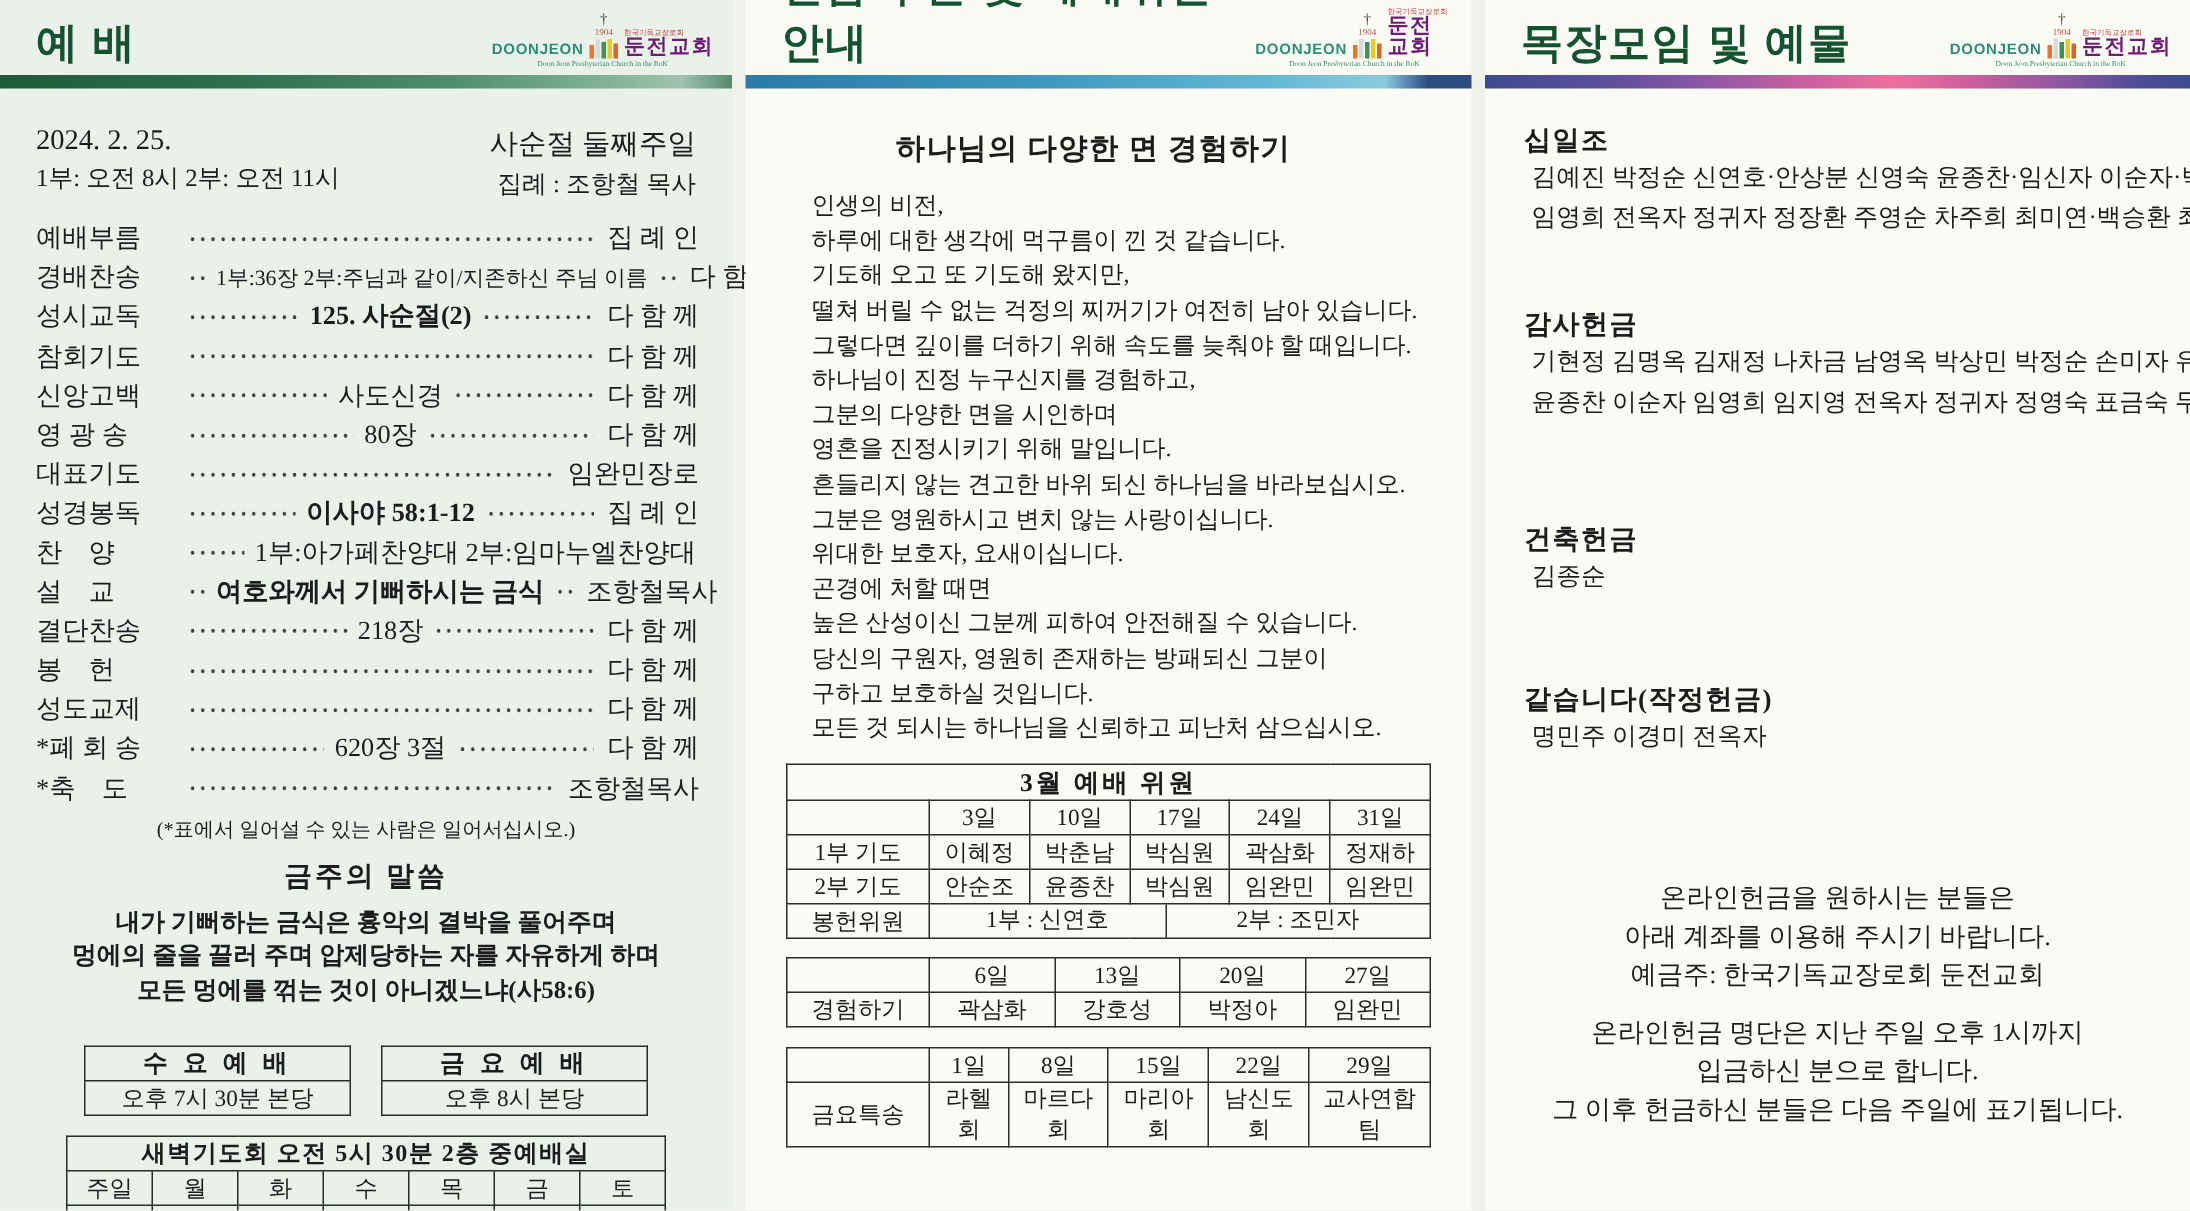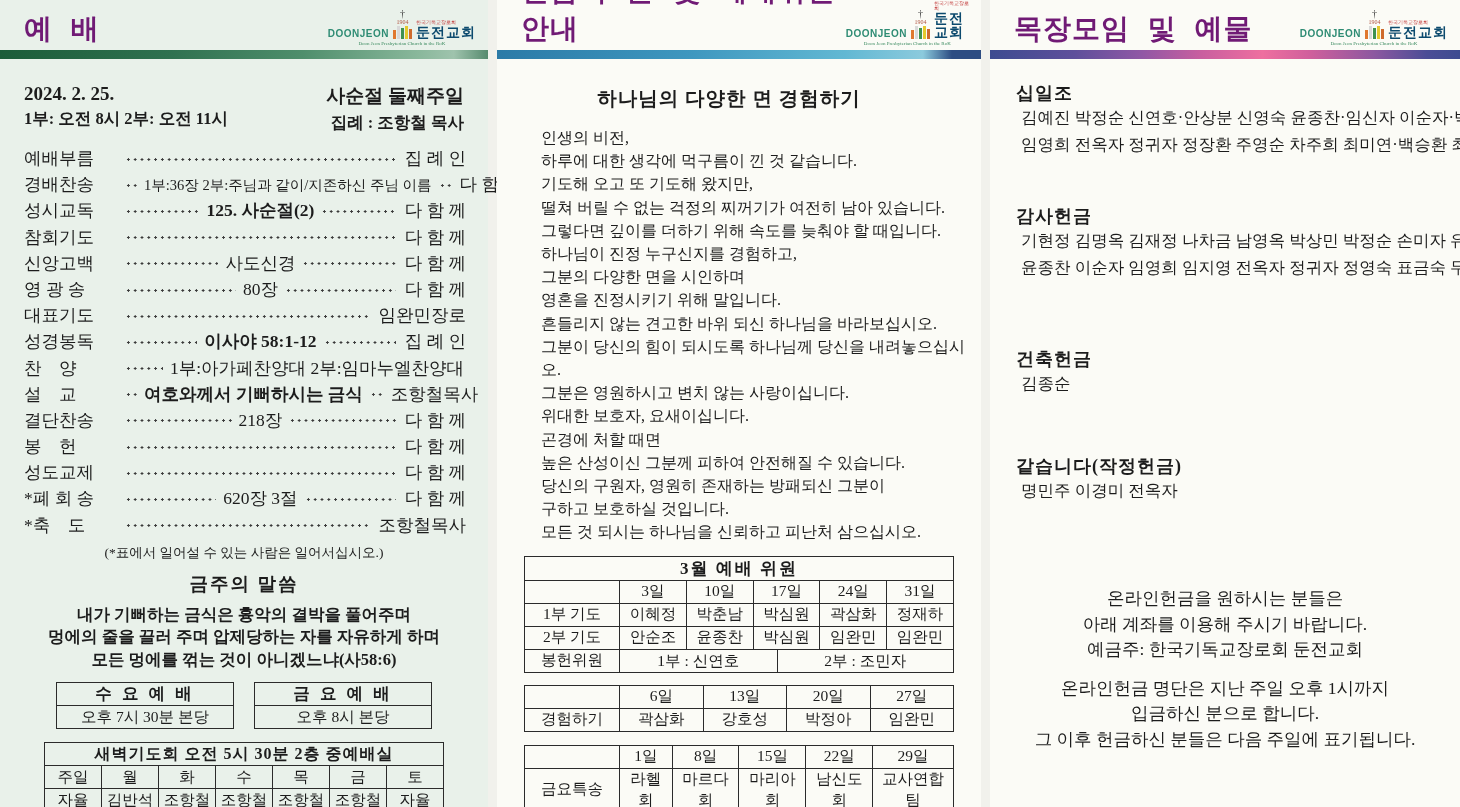--- a/index.html
+++ b/index.html
@@ -10,43 +10,43 @@
   }
   .wrap{display:flex;width:1460px;height:807px}
   .panel{height:807px;box-sizing:border-box;position:relative}
   .panel.left{width:488px;background:#e9f1ea}
   .panel.mid{width:484px;background:#fbfbf6;margin-left:9px}
   .panel.right{width:470px;background:#fbfbf6;margin-left:9px}
 
   
   .phead{display:flex;justify-content:space-between;align-items:flex-end;
          padding:14px 12px 2px 24px;height:50px;box-sizing:border-box}
-  .ptitle{font-family:Liberation Mono, monospace;
-          font-weight:bold;font-size:28px;letter-spacing:1px;color:#701a75}
+  .ptitle{font-family:Liberation Sans, sans-serif;
+          font-weight:bold;font-size:28px;letter-spacing:1px;color:#14532d}
   .bar{height:9px}
   .bar-green{background:linear-gradient(90deg,#1c5c39,#2f7150 35%,#4f8e6c 62%,#8ab89c 86%,#9fc3ad 93%,#568a6e)}
   .bar-blue{background:linear-gradient(90deg,#2b7aa7,#3e97bf 40%,#62b8d3 72%,#8ccadd 88%,#2c4c82 94%,#2c4c82)}
   .bar-purple{background:linear-gradient(90deg,#3d4b90,#5e4f9b 18%,#8f58a5 32%,#c95f9f 45%,#ee6f9f 58%,#d05f9c 68%,#8b58a0 82%,#4b4d96 93%,#3d4b90)}
 
   
   .logo{display:flex;flex-direction:column;align-items:center;line-height:1;margin-bottom:2px}
   .logo-row{display:flex;align-items:flex-end;gap:4px}
   .logo-en-name{color:#2f8c74;font-family:"Liberation Sans",sans-serif;font-weight:bold;font-size:10px;letter-spacing:.5px}
   .logo-mid{display:flex;flex-direction:column;align-items:center;gap:1px}
   .logo-cross{font-size:10px;line-height:8px;color:#3c3c3c}
   .logo-year{font-size:6px;color:#b05540}
   .logo-bars{display:flex;gap:1px;align-items:flex-end;height:13px}
   .logo-bars i{width:3px;display:block}
   .logo-right{display:flex;flex-direction:column;line-height:1}
   .logo-denom{font-size:5px;color:#c23a3a}
-  .logo-ko{font-size:14px;font-weight:bold;color:#0c4a6e;font-family:Liberation Sans, sans-serif;letter-spacing:1px}
+  .logo-ko{font-size:14px;font-weight:bold;color:#701a75;font-family:Liberation Mono, monospace;letter-spacing:1px}
   .logo-sub{font-size:5px;color:#3a8a5f;margin-top:2px}
 
   
-  .daterow{display:flex;justify-content:space-between;margin:24px 24px 0 24px;font-weight:bold}
+  .daterow{display:flex;justify-content:space-between;margin:24px 24px 0 24px;font-weight:normal}
   .dl1{font-size:19px}
   .dl2{font-size:16.5px;margin-top:3px}
   .dr1{font-size:19px;text-align:right}
   .dr2{font-size:16.5px;margin-top:3px;text-align:right}
 
   .order{margin:12px 22px 0 24px}
   .orow{display:flex;align-items:baseline;height:26.2px;font-size:17.5px}
   .olabel{width:96px;white-space:pre;flex:none}
   .ocenter{white-space:pre;margin:0 2px}
   .oright{white-space:pre;margin-left:4px;flex:none}
@@ -55,21 +55,21 @@
   .dots{flex:1 1 0;min-width:12px;height:5px;align-self:center;margin:0 5px;
         background:radial-gradient(circle,#3a3a3a 1.05px,transparent 1.35px) 0 50%/6.8px 5px repeat-x}
 
   .note{text-align:center;font-size:13.5px;margin-top:5px}
   .wtitle{text-align:center;font-weight:bold;font-size:18.5px;margin-top:9px;letter-spacing:2px}
   .wlines{margin-top:8px}
   .wline{text-align:center;font-weight:bold;font-size:16.5px;line-height:22.5px}
 
   table{border-collapse:collapse;font-size:15.5px;color:#1c1c1c}
   td{border:1.6px solid #2b2b2b;text-align:center;padding:0 4px;height:22px}
-  .svc-wrap{display:flex;justify-content:center;gap:20px;margin-top:11px}
+  .svc-wrap{display:flex;justify-content:center;gap:20px;margin-top:26px}
   .svc{width:178px}
   .svc .t{font-weight:bold;font-size:16.5px;letter-spacing:3px}
   .dawn{margin:13px auto 0;width:400px}
   .dawn .t{font-weight:bold;font-size:16px;letter-spacing:1px}
   .dawn td{width:56px}
 
   
   .atitle{text-align:center;font-weight:bold;font-size:19.5px;margin:26px 60px 0 40px;letter-spacing:1px}
   .alines{margin:14px 0 0 44px}
   .aline{font-size:16px;line-height:23.2px}
@@ -320,21 +320,20 @@
     <div class="alines">
         <div class="aline">인생의 비전,</div>
         <div class="aline">하루에 대한 생각에 먹구름이 낀 것 같습니다.</div>
         <div class="aline">기도해 오고 또 기도해 왔지만,</div>
         <div class="aline">떨쳐 버릴 수 없는 걱정의 찌꺼기가 여전히 남아 있습니다.</div>
         <div class="aline">그렇다면 깊이를 더하기 위해 속도를 늦춰야 할 때입니다.</div>
         <div class="aline">하나님이 진정 누구신지를 경험하고,</div>
         <div class="aline">그분의 다양한 면을 시인하며</div>
         <div class="aline">영혼을 진정시키기 위해 말입니다.</div>
         <div class="aline">흔들리지 않는 견고한 바위 되신 하나님을 바라보십시오.</div>
-        <div class="aline">그분이 당신의 힘이 되시도록 하나님께 당신을 내려놓으십시오.</div>
         <div class="aline">그분은 영원하시고 변치 않는 사랑이십니다.</div>
         <div class="aline">위대한 보호자, 요새이십니다.</div>
         <div class="aline">곤경에 처할 때면</div>
         <div class="aline">높은 산성이신 그분께 피하여 안전해질 수 있습니다.</div>
         <div class="aline">당신의 구원자, 영원히 존재하는 방패되신 그분이</div>
         <div class="aline">구하고 보호하실 것입니다.</div>
         <div class="aline">모든 것 되시는 하나님을 신뢰하고 피난처 삼으십시오.</div>
       </div>
 
     <table class="mtab mt1">

